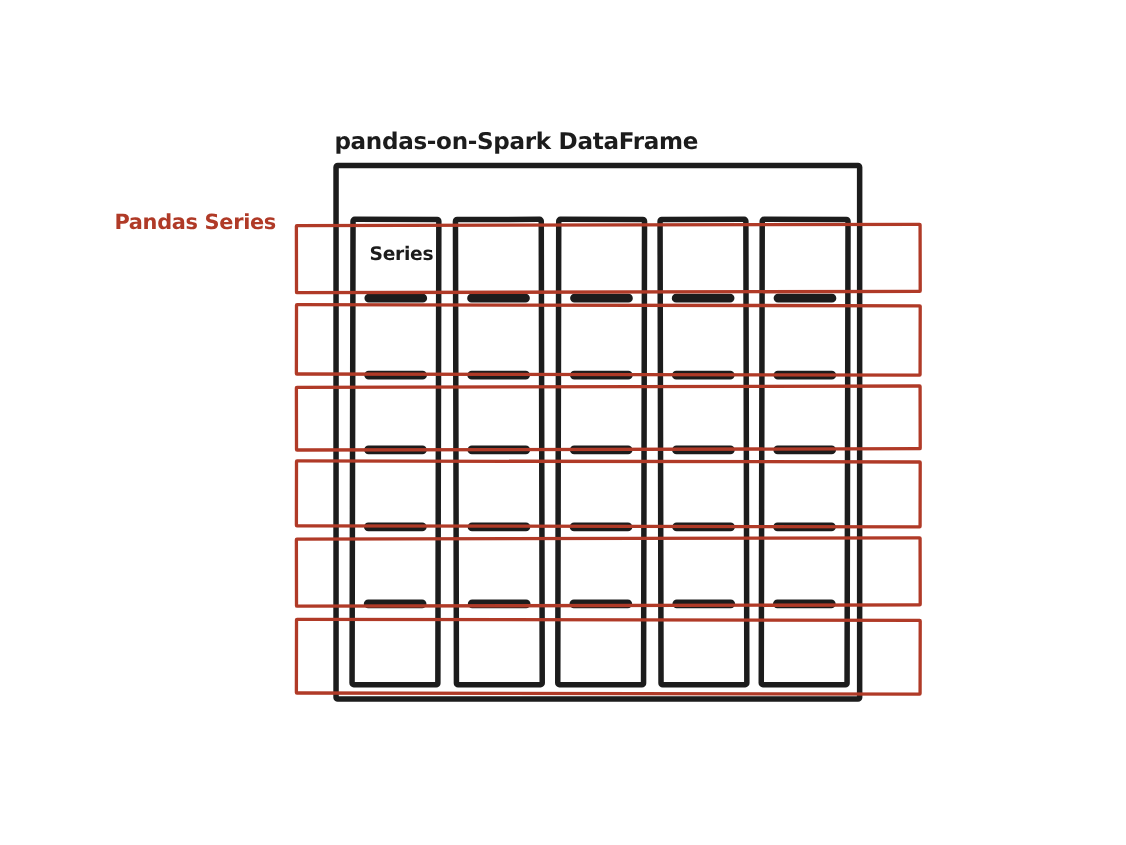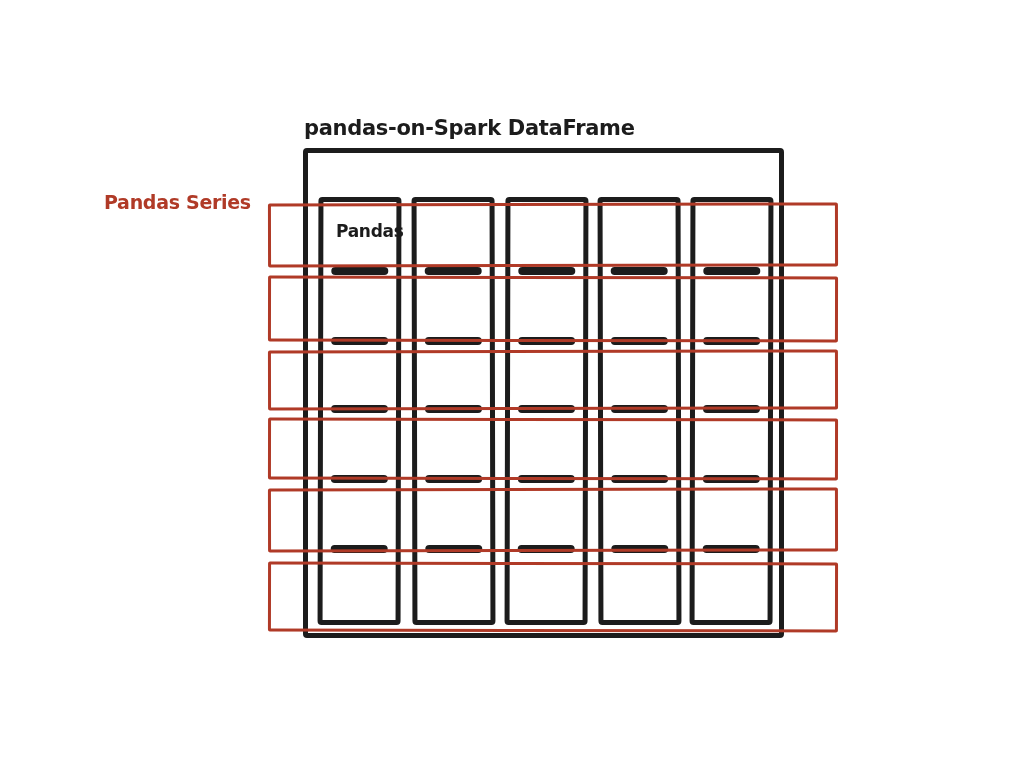--- a/index.html
+++ b/index.html
@@ -142,15 +142,15 @@
       <div class="redrow" style="top: 203px; height: 58px;"></div>
       <div class="redrow" style="top: 276px; height: 60px;"></div>
       <div class="redrow" style="top: 350px; height: 54px;"></div>
       <div class="redrow" style="top: 418px; height: 56px;"></div>
       <div class="redrow" style="top: 488px; height: 58px;"></div>
       <div class="redrow" style="top: 562px; height: 64px;"></div>
     </div>
 
   <div id="pandas-series-label" class="sketch-text">Pandas Series</div>
 
-  <div id="value-label" class="sketch-text">Pandas</div>
+  <div id="value-label" class="sketch-text">Series</div>
 
 </div>
 
 </body></html>

